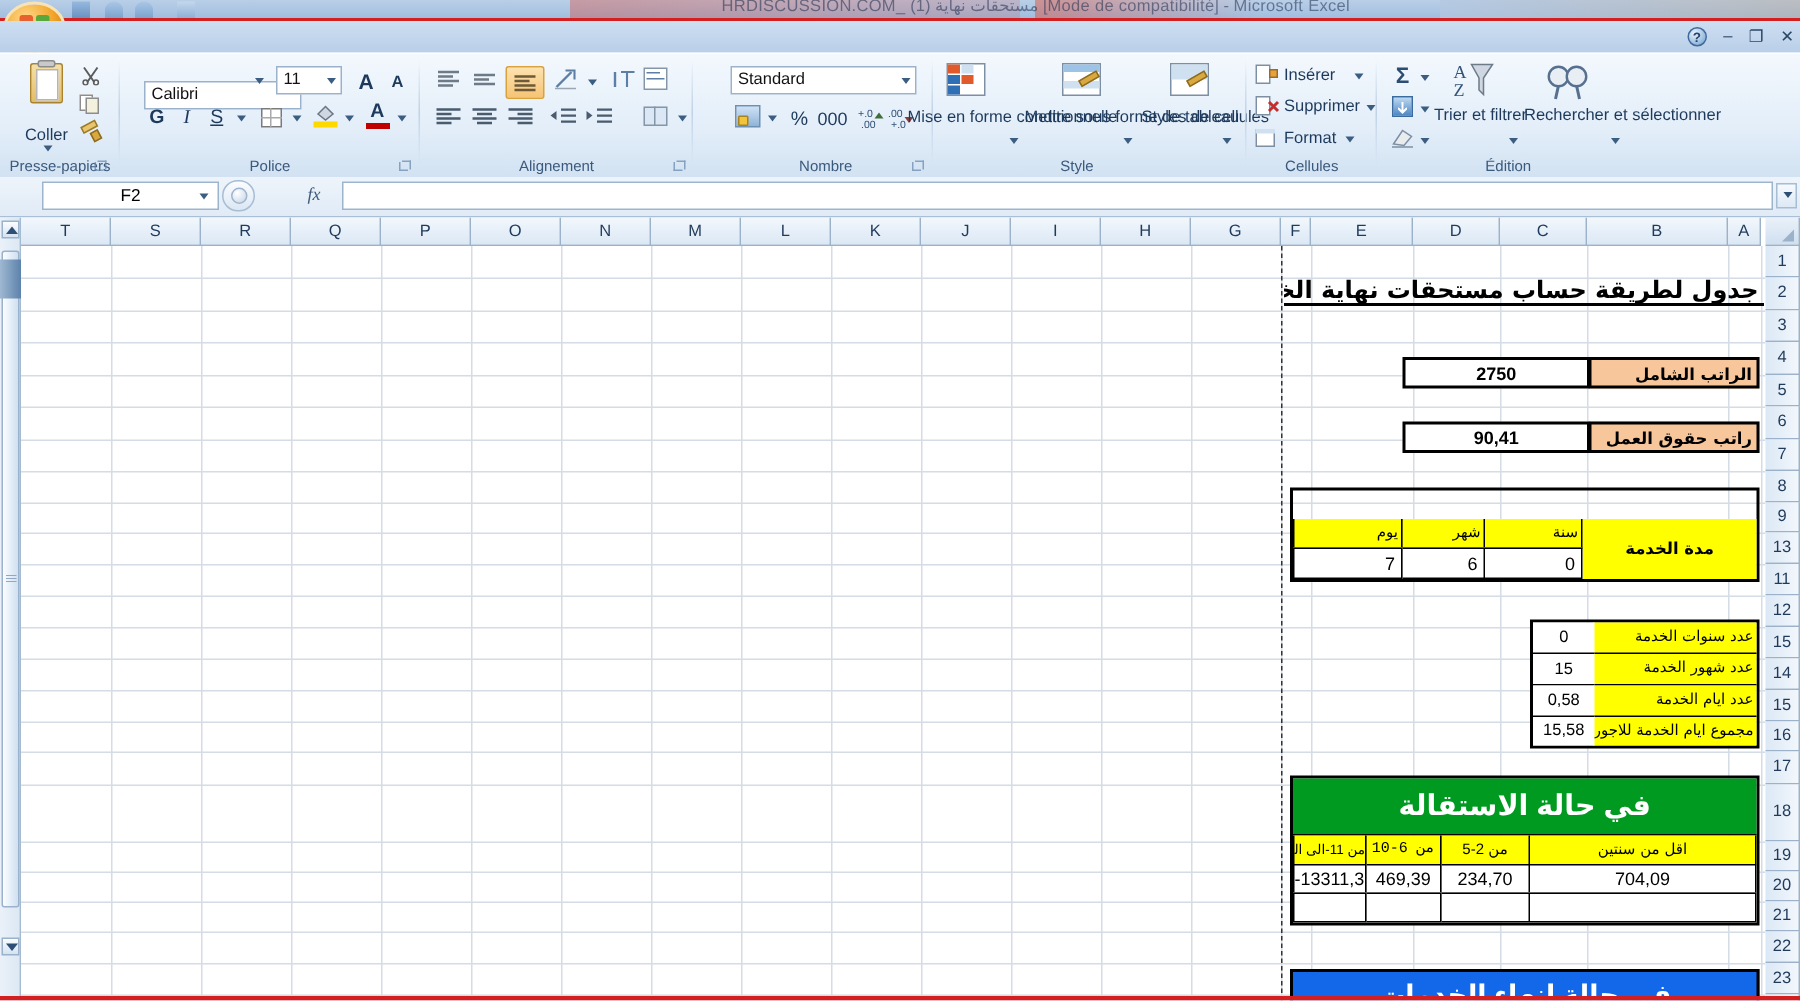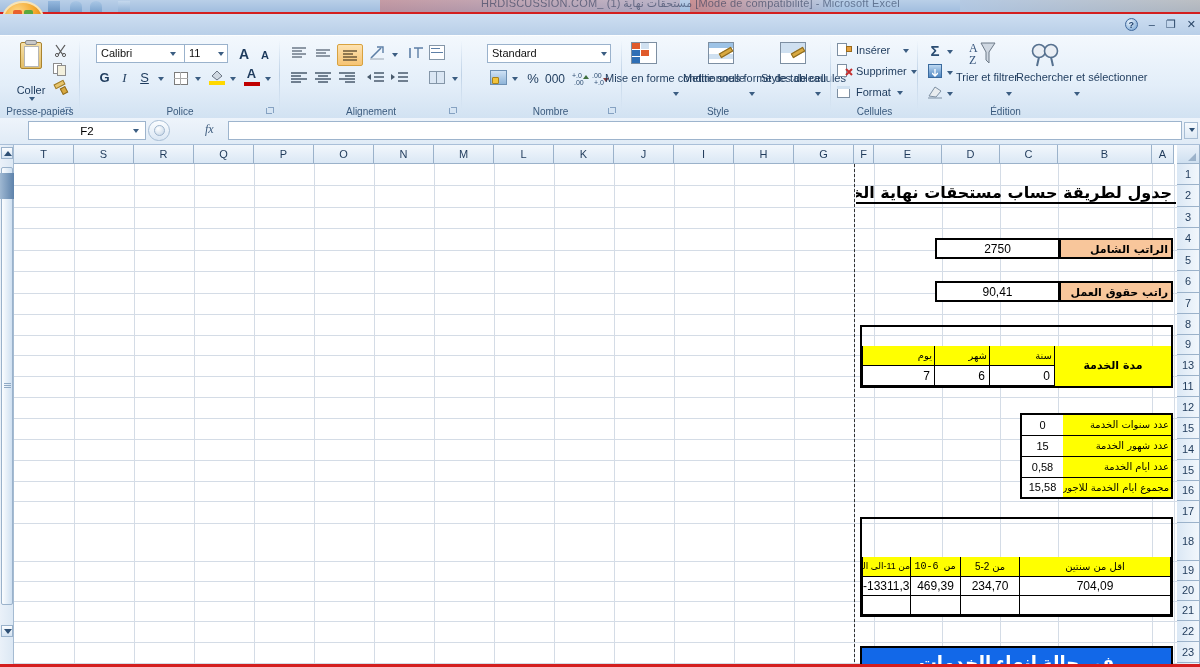--- a/index.html
+++ b/index.html
@@ -135,21 +135,21 @@
   .vbtn.t::after{border-bottom:5px solid #2d4f75;}
   .vbtn.b::after{border-top:5px solid #2d4f75;}
   .selhandle{position:absolute;left:0;width:14px;height:26px;top:28px;
     background:linear-gradient(90deg,#9fb8d2,#5d82ab);}
 
   
   .sc{position:absolute;box-sizing:border-box;white-space:nowrap;overflow:hidden;}
   .ar{direction:rtl;text-align:right;font-family:"DejaVu Sans","Liberation Sans",sans-serif;}
   .ctr{text-align:center;}
   .rgt{text-align:right;}
-  .thick{border:2px solid #000;}
+  .thick{border:2px solid #000;font-weight:bold;}
   .peach{background:#f8c69b;}
   .yellow{background:#ffff00;}
   .green{background:#009a20;color:#fff;}
   .blue{background:#1268e8;color:#fff;}
   .white{background:#fff;}
   .bold{font-weight:bold;}
 </style>
 </head>
 <body>
 
@@ -214,21 +214,21 @@
       <div class="btn" style="left:53px;top:44px;width:16px;height:15px;">
         <div class="icbox" style="left:1px;top:2px;width:11px;height:5px;background:#e8c56b;border:1px solid #9b7a2c;transform:rotate(-28deg);"></div>
         <div class="icbox" style="left:8px;top:7px;width:6px;height:7px;background:#d9a93f;border:1px solid #8b6a22;transform:rotate(-28deg);"></div>
       </div>
       <div class="gname">Presse-papiers</div>
       <div class="dlg" style="left:62px;"></div>
       <div class="gsep" style="left:79px;"></div>
     </div>
 
     <div class="group" style="left:80px;width:200px;">
-      <div class="cbx" style="left:16px;top:8px;width:105px;height:19px;">Calibri</div>
+      <div class="cbx" style="left:16px;top:18px;width:105px;height:19px;">Calibri</div>
       <div class="arrowdn" style="left:90px;top:16px;"></div>
       <div class="cbx" style="left:104px;top:8px;width:44px;height:19px;">11</div>
       <div class="arrowdn" style="left:138px;top:16px;"></div>
 
       <div class="btn lbl" style="left:155px;top:9px;width:18px;height:18px;font-size:14px;font-weight:bold;text-align:center;line-height:18px;">A</div>
       <div class="btn lbl" style="left:176px;top:11px;width:18px;height:16px;font-size:11px;font-weight:bold;text-align:center;line-height:16px;">A</div>
 
       <div class="btn lbl" style="left:16px;top:33px;width:17px;height:18px;font-weight:bold;font-size:13px;text-align:center;line-height:18px;">G</div>
       <div class="btn lbl" style="left:36px;top:33px;width:17px;height:18px;font-style:italic;font-size:13px;text-align:center;line-height:18px;font-family:'Liberation Serif',serif;">I</div>
       <div class="btn lbl" style="left:56px;top:33px;width:17px;height:18px;text-decoration:underline;font-size:13px;text-align:center;line-height:18px;">S</div>
@@ -627,20 +627,22 @@
       <div class="sc ar yellow" style="left:1048px;top:272px;width:109px;height:21px;line-height:20px;font-size:10px;border-bottom:1px solid #000;padding-right:2px;">عدد شهور الخدمة</div>
       <div class="sc ctr white" style="left:1008px;top:272px;width:41px;height:21px;line-height:20px;font-size:11px;border-bottom:1px solid #000;">15</div>
 
       <div class="sc ar yellow" style="left:1048px;top:293px;width:109px;height:21px;line-height:20px;font-size:10px;border-bottom:1px solid #000;padding-right:2px;">عدد ايام الخدمة</div>
       <div class="sc ctr white" style="left:1008px;top:293px;width:41px;height:21px;line-height:20px;font-size:11px;border-bottom:1px solid #000;">0,58</div>
 
       <div class="sc ar yellow" style="left:1048px;top:314px;width:109px;height:19px;line-height:19px;font-size:10px;padding-right:2px;">مجموع ايام الخدمة للاجور</div>
       <div class="sc ctr white" style="left:1008px;top:314px;width:41px;height:19px;line-height:19px;font-size:11px;">15,58</div>
 
       <div class="thick" style="position:absolute;left:846px;top:353px;width:313px;height:100px;box-sizing:border-box;"></div>
+      <div class="sc green ctr bold" style="left:848px;top:355px;width:309px;height:38px;line-height:38px;font-size:19px;
+                  border-bottom:1px solid #000;">في حالة الاستقالة</div>
 
       <div class="sc ar yellow ctr" style="left:1005px;top:393px;width:152px;height:20px;line-height:19px;font-size:10px;border:1px solid #000;border-top:none;">اقل من سنتين</div>
       <div class="sc yellow ctr" style="left:946px;top:393px;width:60px;height:20px;line-height:19px;font-size:10px;border:1px solid #000;border-top:none;direction:rtl;">من 2-5</div>
       <div class="sc yellow ctr" style="left:896px;top:393px;width:51px;height:20px;line-height:19px;font-size:10px;border:1px solid #000;border-top:none;direction:rtl;font-family:Liberation Mono, monospace;">من 6-10</div>
       <div class="sc yellow ctr" style="left:848px;top:393px;width:49px;height:20px;line-height:19px;font-size:9px;border:1px solid #000;border-top:none;direction:rtl;">من 11-الى الفوق</div>
 
       <div class="sc white ctr" style="left:1005px;top:412px;width:152px;height:20px;line-height:19px;font-size:12px;border:1px solid #000;">704,09</div>
       <div class="sc white ctr" style="left:946px;top:412px;width:60px;height:20px;line-height:19px;font-size:12px;border:1px solid #000;">234,70</div>
       <div class="sc white ctr" style="left:896px;top:412px;width:51px;height:20px;line-height:19px;font-size:12px;border:1px solid #000;">469,39</div>
       <div class="sc white ctr" style="left:848px;top:412px;width:49px;height:20px;line-height:19px;font-size:12px;border:1px solid #000;">-13311,37</div>

